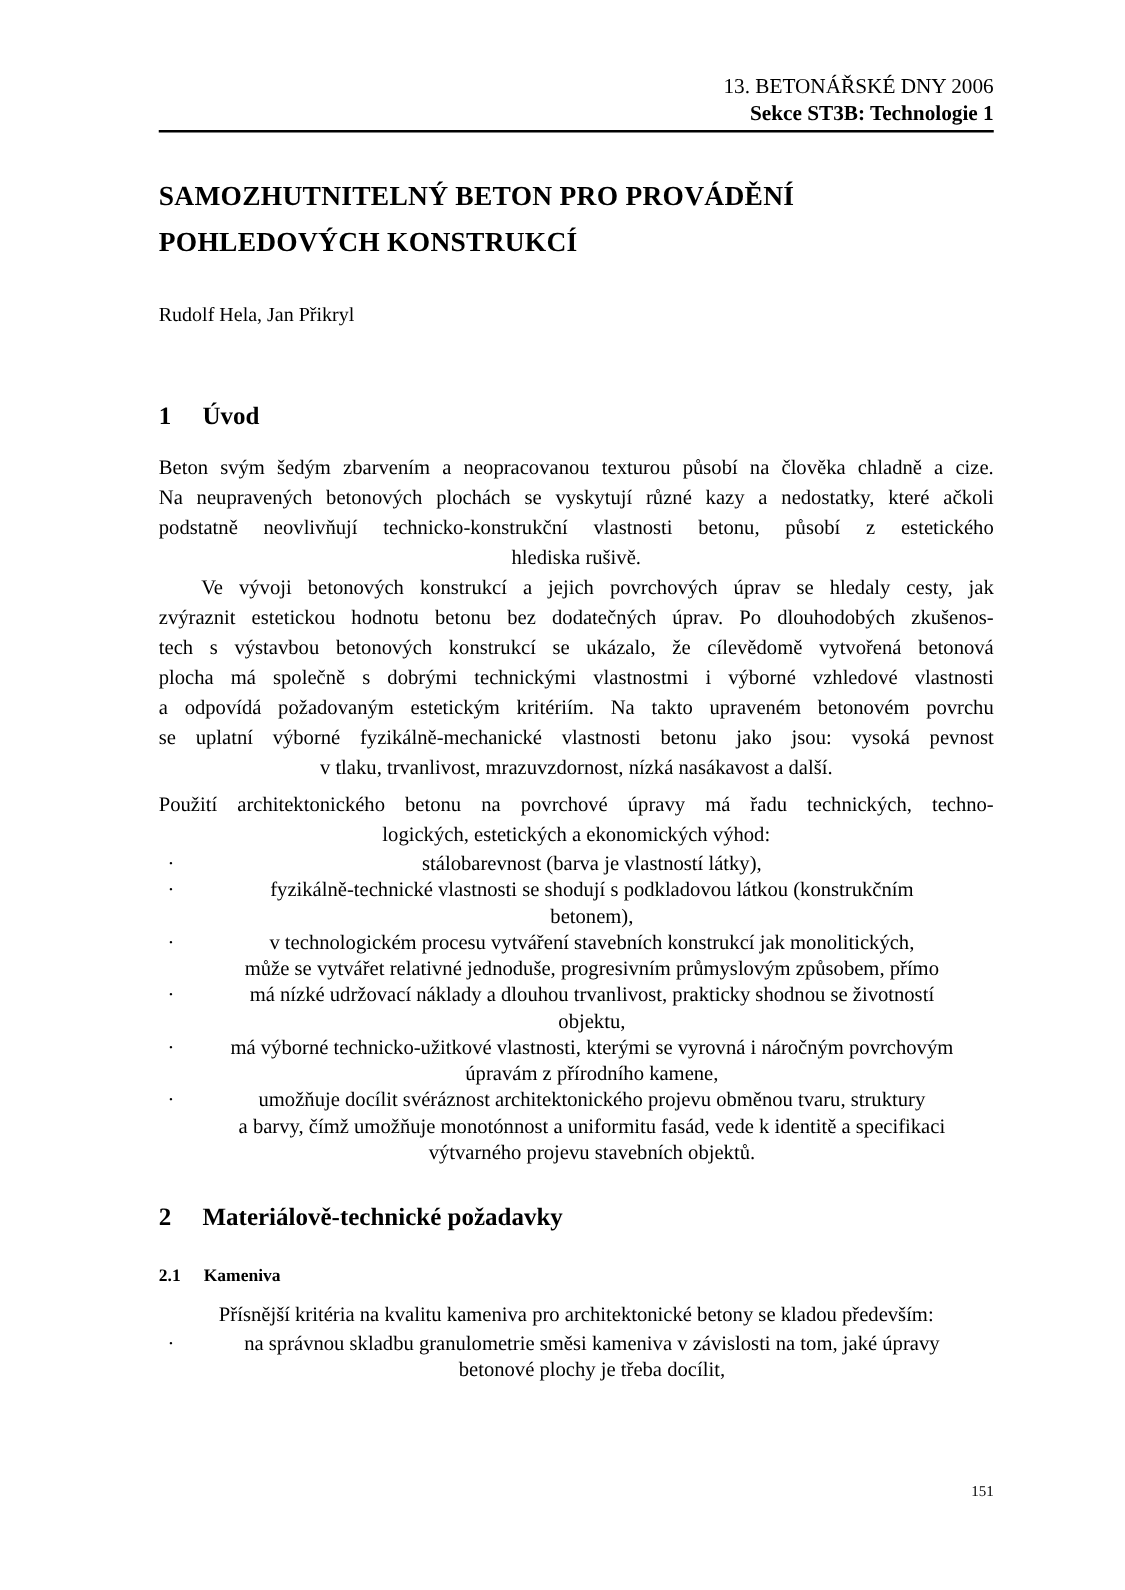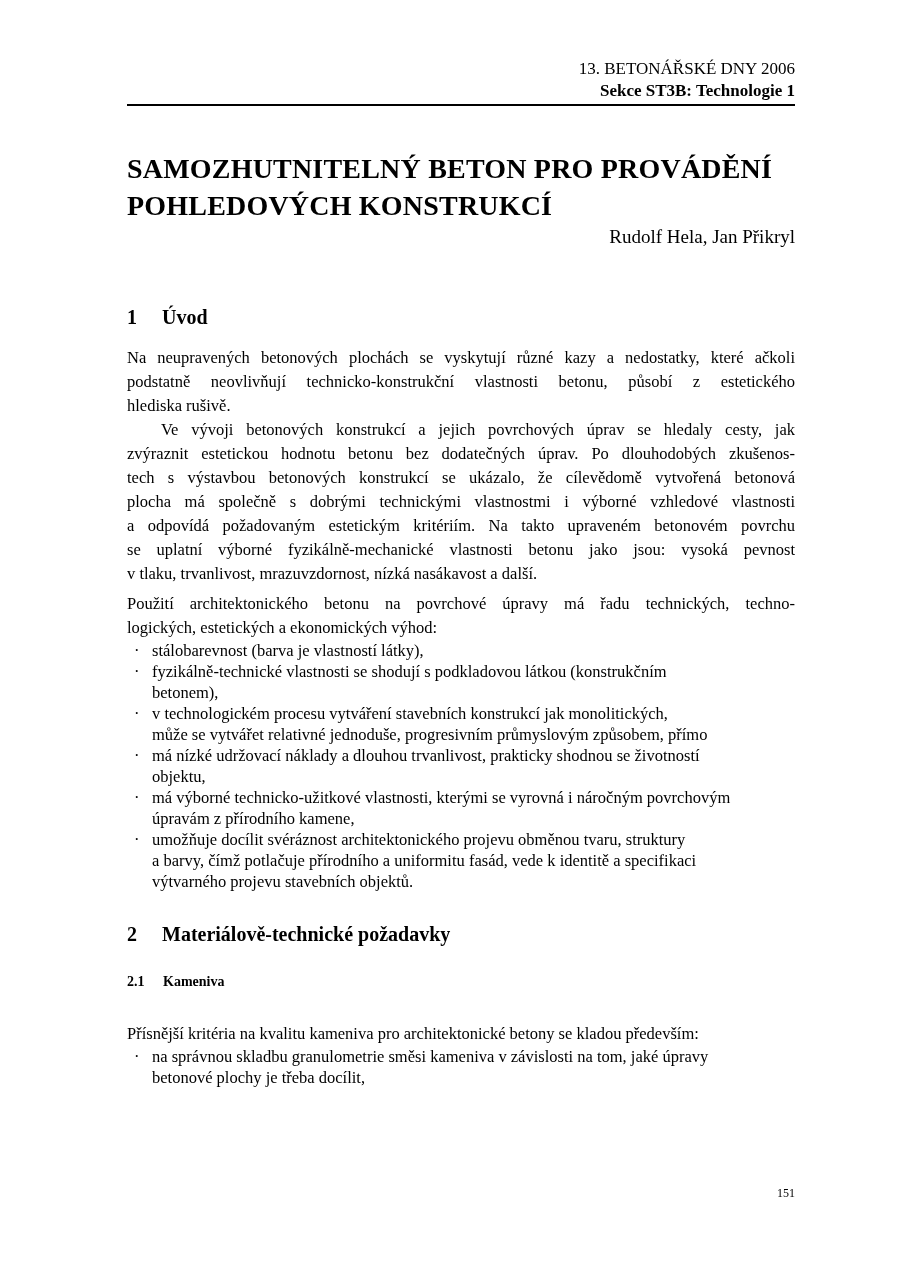--- a/index.html
+++ b/index.html
@@ -12,38 +12,38 @@
     font-family:"Liberation Serif","DejaVu Serif",serif;
     color:#000;
     overflow:hidden;
   }
   
   .hdr{ text-align:right; font-size:17px; line-height:22px; }
   .hdr .l2{ font-weight:bold; }
   .rule{ border:none; border-top:2px solid #000; margin:2px 0 0 0; height:0; }
 
   
-  .title{ margin-top:44px; font-size:28px; font-weight:bold; line-height:37px; letter-spacing:0.2px; }
-  .authors{ font-size:19px; line-height:25px;text-align:right; }
+  .title{ margin-top:32px; font-size:22px; font-weight:bold; line-height:37px; letter-spacing:0.2px; }
+  .authors{ margin-top:28px; font-size:16px; line-height:25px; }
 
   
   .h1{ display:flex; font-size:20px; font-weight:bold; line-height:28px; }
   .h1 .num{ min-width:35px; }
   .h2{ display:flex; font-size:14px; font-weight:bold; line-height:24px; }
   .h2 .num{ min-width:36px; }
   .h1.s1{ margin-top:54px; }
   .h1.s2{ margin-top:28px; }
   .h2.s21{ margin-top:22px; }
 
   
   .para{ font-size:16.5px; line-height:24px; }
   .para.p1{ margin-top:15px; }
   .para.p3{ margin-top:6px; }
-  .para.p4{ margin-top:28px;font-family:Liberation Serif, serif; }
-  .ln{ text-align:left; white-space:nowrap; }
+  .para.p4{ margin-top:6px;font-family:Liberation Serif, serif; }
+  .ln{ text-align:center; white-space:nowrap; }
   .ln.j{ text-align:justify; text-align-last:justify; white-space:normal; }
   .ln.ind{ text-indent:34px; }
 
   
   .list{ font-size:16.5px; line-height:21px; }
   .li{ display:flex; }
   .li .bullet{ width:25px; box-sizing:border-box; padding-left:7px; flex:none; }
   .li .litext{ flex:1; min-width:0; }
 
   
@@ -66,20 +66,21 @@
   </div>
 
   <div class="authors">Rudolf Hela, Jan Přikryl</div>
 
   <div class="h1 s1">
     <span class="num">1</span>
     <span>Úvod</span>
   </div>
 
   <div class="para p1">
+    <div class="ln j">Beton svým šedým zbarvením a neopracovanou texturou působí na člověka chladně a cize.</div>
     <div class="ln j">Na neupravených betonových plochách se vyskytují různé kazy a nedostatky, které ačkoli</div>
     <div class="ln j">podstatně neovlivňují technicko-konstrukční vlastnosti betonu, působí z estetického</div>
     <div class="ln">hlediska rušivě.</div>
   </div>
 
   <div class="para p2">
     <div class="ln j ind">Ve vývoji betonových konstrukcí a jejich povrchových úprav se hledaly cesty, jak</div>
     <div class="ln j">zvýraznit estetickou hodnotu betonu bez dodatečných úprav. Po dlouhodobých zkušenos-</div>
     <div class="ln j">tech s výstavbou betonových konstrukcí se ukázalo, že cílevědomě vytvořená betonová</div>
     <div class="ln j">plocha má společně s dobrými technickými vlastnostmi i výborné vzhledové vlastnosti</div>
@@ -125,21 +126,21 @@
       <span class="bullet">·</span>
       <div class="litext">
         <div class="ln">má výborné technicko-užitkové vlastnosti, kterými se vyrovná i náročným povrchovým</div>
         <div class="ln">úpravám z přírodního kamene,</div>
       </div>
     </div>
     <div class="li">
       <span class="bullet">·</span>
       <div class="litext">
         <div class="ln">umožňuje docílit svéráznost architektonického projevu obměnou tvaru, struktury</div>
-        <div class="ln">a barvy, čímž potlačuje přírodního a uniformitu fasád, vede k identitě a specifikaci</div>
+        <div class="ln">a barvy, čímž umožňuje monotónnost a uniformitu fasád, vede k identitě a specifikaci</div>
         <div class="ln">výtvarného projevu stavebních objektů.</div>
       </div>
     </div>
   </div>
 
   <div class="h1 s2">
     <span class="num">2</span>
     <span>Materiálově-technické požadavky</span>
   </div>
 

